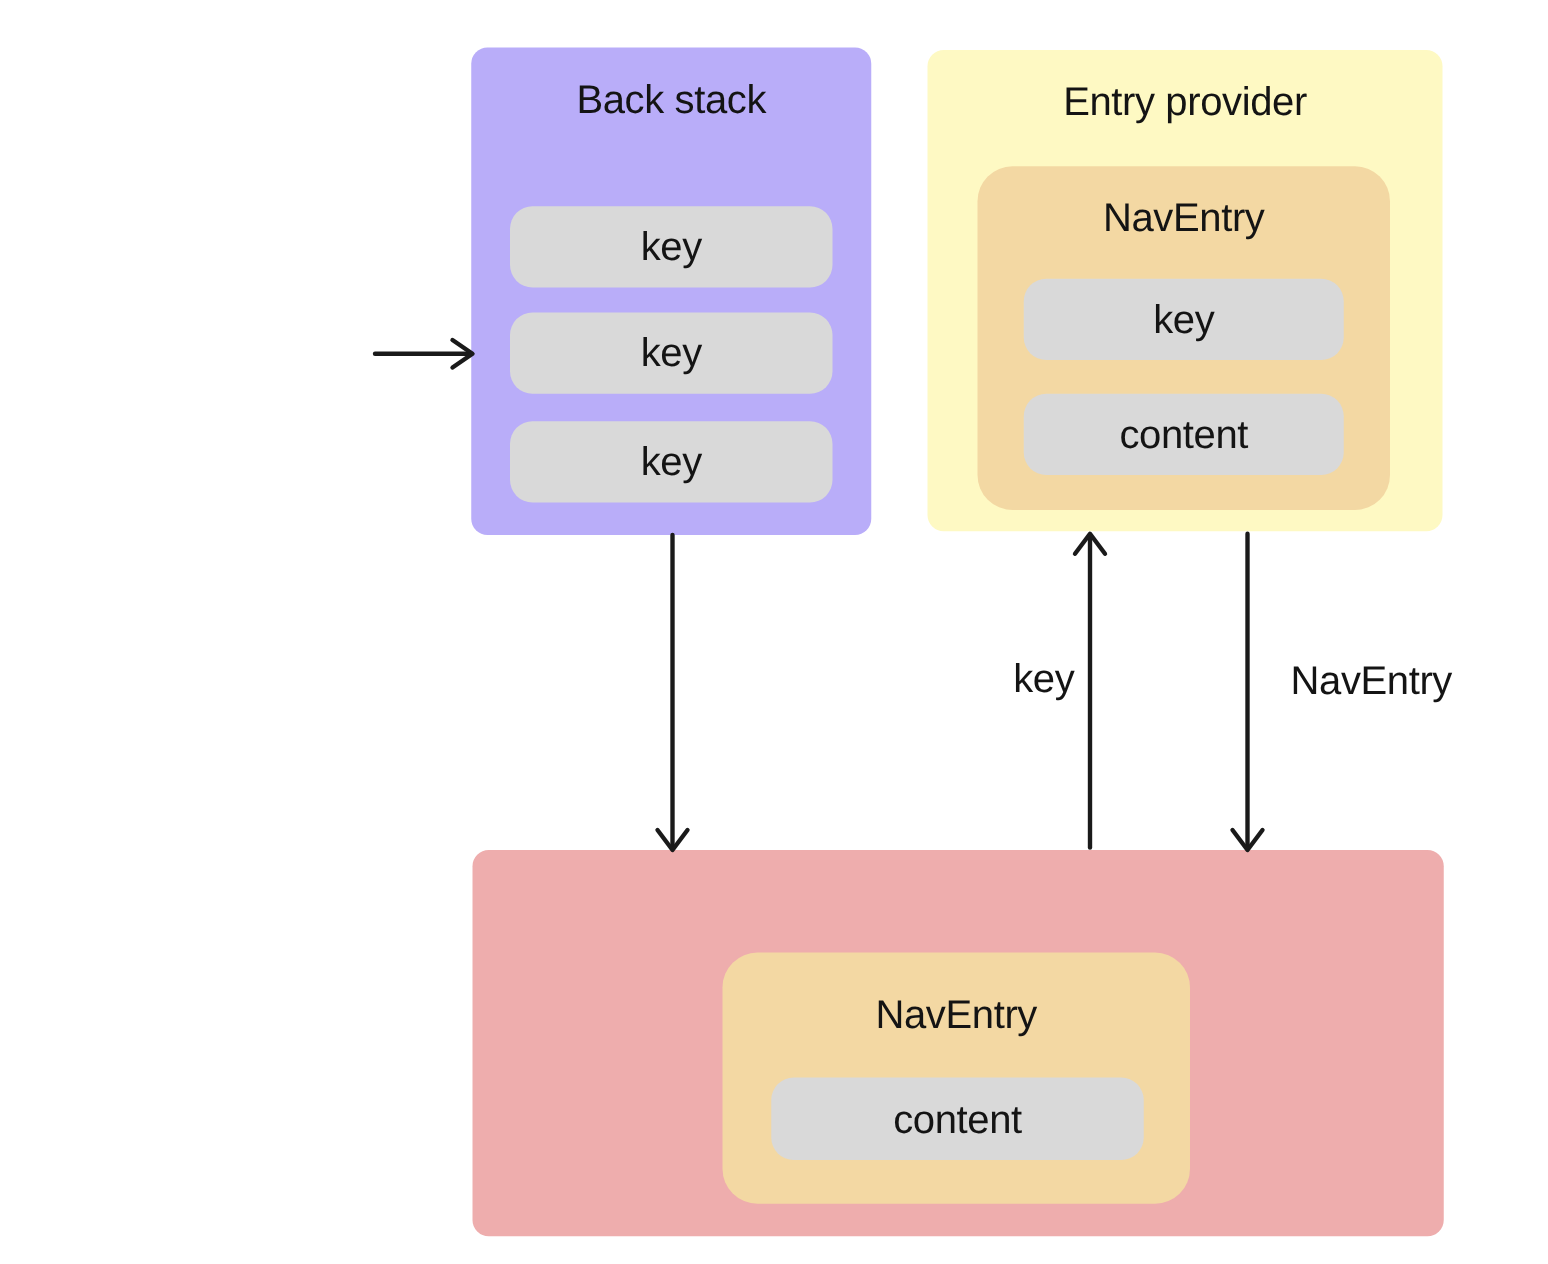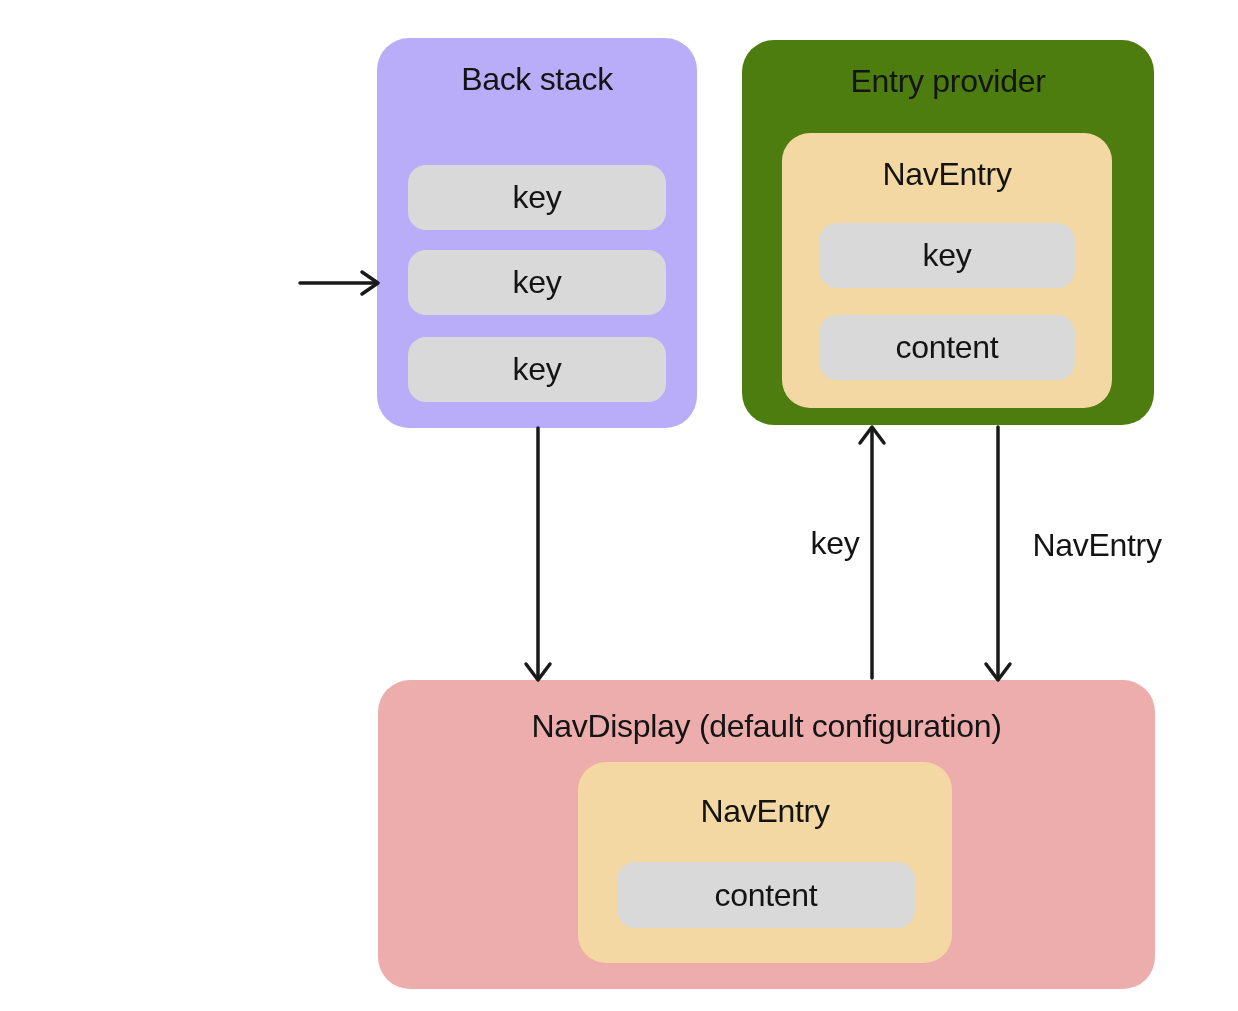--- a/index.html
+++ b/index.html
@@ -1,23 +1,23 @@
 <!DOCTYPE html>
 <html><head>
 <meta charset="utf-8">
 <style>
   html,body{margin:0;padding:0;background:#ffffff;}
   body{font-family:"Liberation Sans", sans-serif;color:#141414;}
   .canvas{position:relative;width:1238px;height:1011px;background:#ffffff;overflow:hidden;}
 
-  .box{position:absolute;border-radius:32px;}
+  .box{position:absolute;border-radius:13px;}
   .box-title{position:absolute;left:0;right:0;text-align:center;font-size:32px;line-height:38px;letter-spacing:-0.3px;white-space:nowrap;}
 
   .back-stack{left:377px;top:38px;width:320px;height:390px;background:#b9adf9;}
-  .entry-provider{left:742px;top:40px;width:412px;height:385px;background:#4d7c0f;}
+  .entry-provider{left:742px;top:40px;width:412px;height:385px;background:#fef9c3;}
   .nav-display{left:378px;top:680px;width:777px;height:309px;background:#eeadad;}
 
   .inner-box{position:absolute;border-radius:28px;background:#f3d8a3;}
   .ep-naventry{left:40px;top:93px;width:330px;height:275px;}
   .nd-naventry{left:200px;top:82px;width:374px;height:201px;}
 
   .pill{position:absolute;background:#d9d9d9;border-radius:18px;display:flex;align-items:center;justify-content:center;font-size:32px;letter-spacing:-0.3px;}
   .bs-pill{left:31px;width:258px;height:65px;}
   .bs-pill.p1{top:127px;}
   .bs-pill.p2{top:212px;}
@@ -61,21 +61,20 @@
       <div class="pill ep-pill p1">
         <span>key</span>
       </div>
       <div class="pill ep-pill p2">
         <span>content</span>
       </div>
     </div>
   </div>
 
   <div class="box nav-display">
-    <div class="box-title" style="top:27px;">NavDisplay (default configuration)</div>
     <div class="inner-box nd-naventry">
       <div class="box-title" style="top:30px;">NavEntry</div>
       <div class="pill nd-pill">
         <span>content</span>
       </div>
     </div>
   </div>
 
   <div class="free-label key-label">key</div>
   <div class="free-label naventry-label">NavEntry</div>

